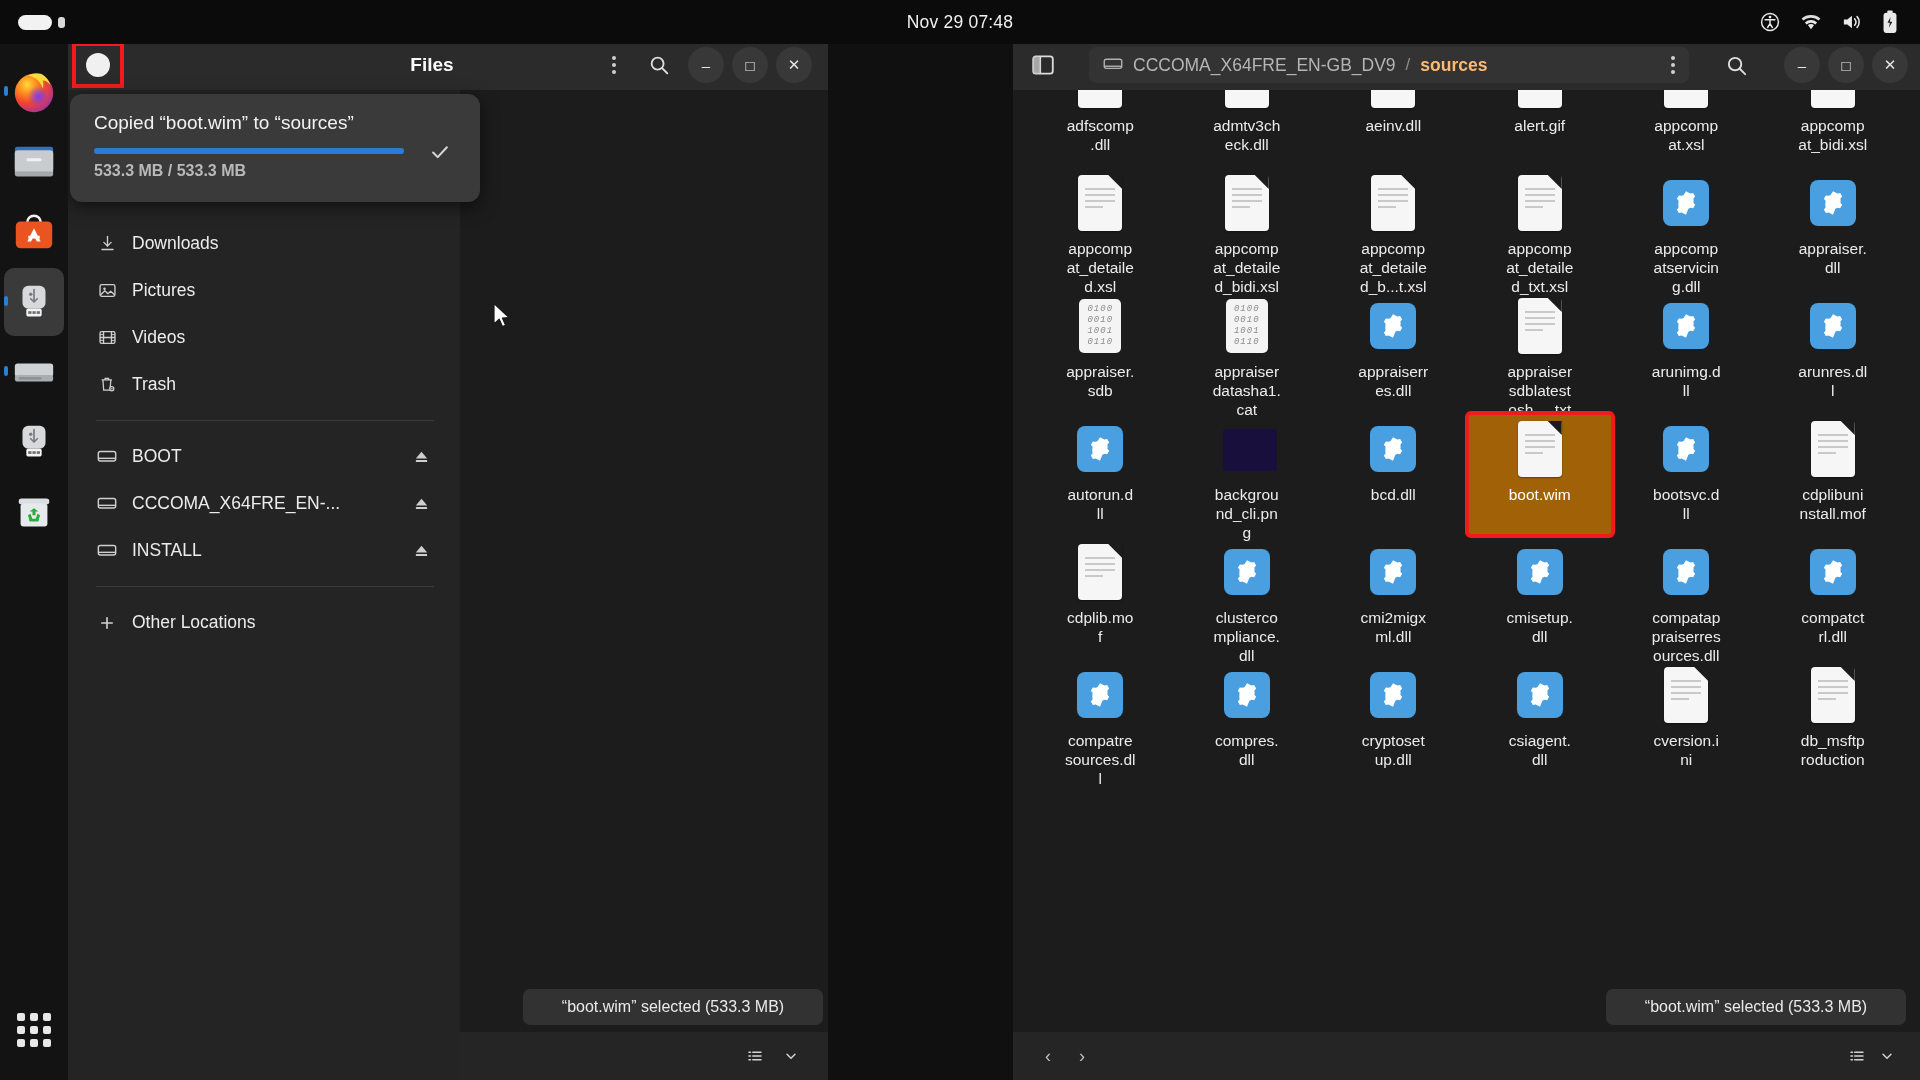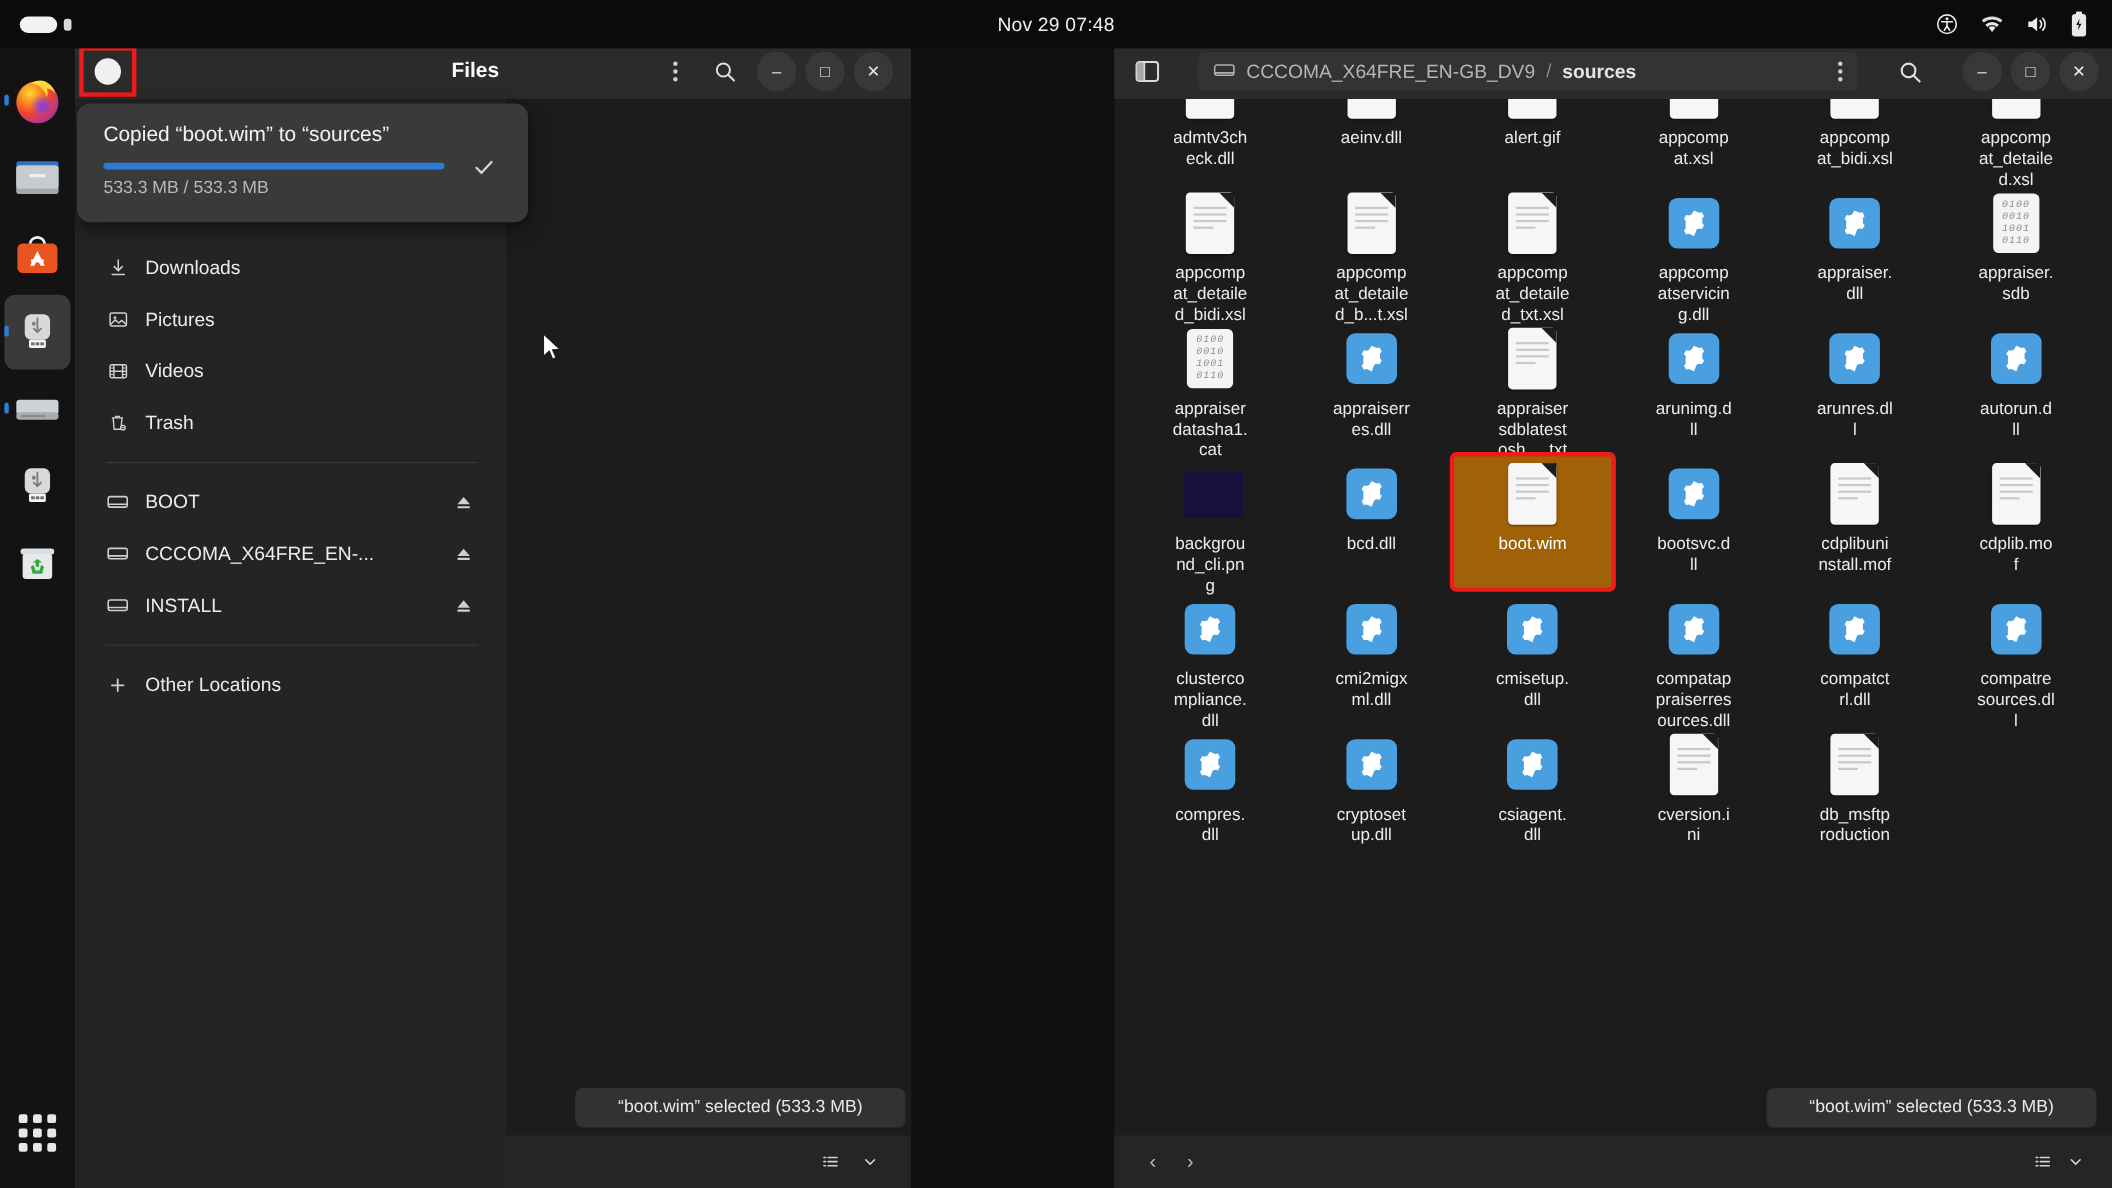--- a/index.html
+++ b/index.html
@@ -98,21 +98,21 @@
 
   
   #toast {
     position:absolute; left:2px; top:54px; width:410px; height:108px;
     background:#3a3a3a; border-radius:12px; z-index:6; padding:18px 6px 0 24px;
     box-shadow:0 5px 18px rgba(0,0,0,.55);
   }
   #toast .t-title { color:#f2f2f2; font-size:19px; margin-bottom:14px; }
   #toast .bar-track { width:310px; height:6px; background:#4d4d4d; border-radius:3px; }
   #toast .bar-fill { height:6px; background:#2a7bd4; border-radius:3px; }
-  #toast .t-sub { color:#b9b9b9; font-size:16px; margin-top:8px; }
+  #toast .t-sub { color:#b9b9b9; font-size:16px; margin-top:8px;font-weight:bold; }
   #toastCheck {
     position:absolute; right:26px; top:44px; width:28px; height:28px;
     display:flex; align-items:center; justify-content:center; color:#d8d8d8; font-size:19px;
   }
 
   
   #leftHdrRight { display:flex; align-items:center; gap:10px; margin-right:14px; }
   #leftPathArea { position:absolute; left:392px; top:50px; right:0; bottom:0; background:#1c1c1c; }
   #leftStatus {
     position:absolute; left:455px; bottom:55px; width:300px; height:36px;
@@ -136,21 +136,21 @@
   #winRight .hdr {
     height:50px; background:#2b2b2b; display:flex; align-items:center; gap:28px;
     padding:0 12px 0 12px;
   }
   #pathbar {
     flex:1; height:36px; background:#333333; border-radius:7px; display:flex;
     align-items:center; padding:0 14px; gap:10px; min-width:0;
   }
   #pathbar .crumb-drive { color:#b5b5b5; font-size:17.5px; white-space:nowrap; }
   #pathbar .crumb-sep { color:#8c8c8c; font-size:17px; }
-  #pathbar .crumb-cur { color:#e5e5e5; font-size:17.5px; font-weight:bold; white-space:nowrap; }
+  #pathbar .crumb-cur { color:#fdba74; font-size:17.5px; font-weight:bold; white-space:nowrap; }
   #pathbar .kebab { margin-left:auto; display:flex; flex-direction:column; gap:3px; }
   #pathbar .kebab i { width:4px; height:4px; border-radius:50%; background:#cfcfcf; display:block; }
 
   #grid {
     position:absolute; left:0; top:50px; right:0; bottom:48px; overflow:hidden;
     padding:0 14px;
   }
   #gridInner { display:grid; grid-template-columns:repeat(6,1fr); }
   .cell {
     height:123px; display:flex; flex-direction:column; align-items:center;
@@ -569,20 +569,26 @@
         <span class="hdr-btn">✕</span>
       </span>
     </div>
 
     <div id="grid">
       <div id="gridInner" style="margin-top: -46px;">
           <div class="cell">
             <div class="ic">
               <div class="ic-doc"></div>
             </div>
+            <div class="label">adfscomp<br>.dll</div>
+          </div>
+          <div class="cell">
+            <div class="ic">
+              <div class="ic-doc"></div>
+            </div>
             <div class="label">admtv3ch<br>eck.dll</div>
           </div>
           <div class="cell">
             <div class="ic">
               <div class="ic-doc"></div>
             </div>
             <div class="label">aeinv.dll</div>
           </div>
           <div class="cell">
             <div class="ic">

